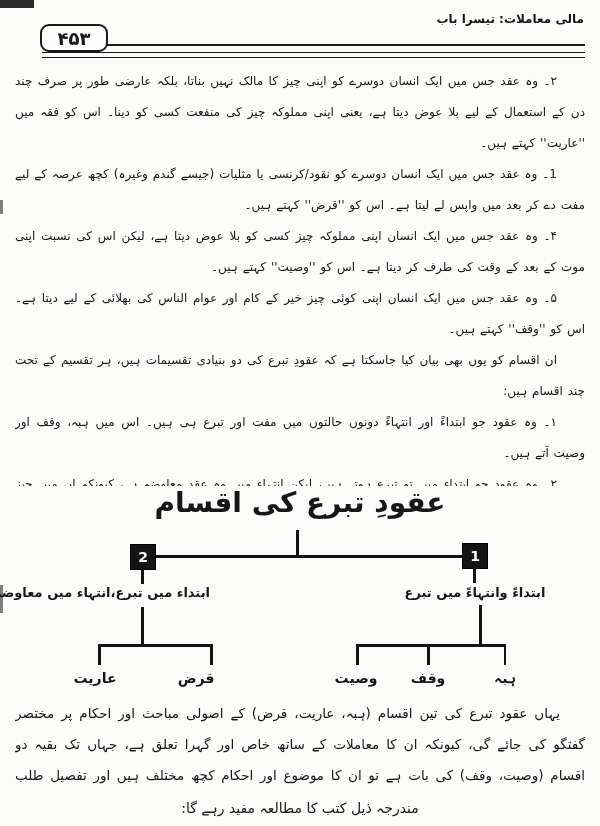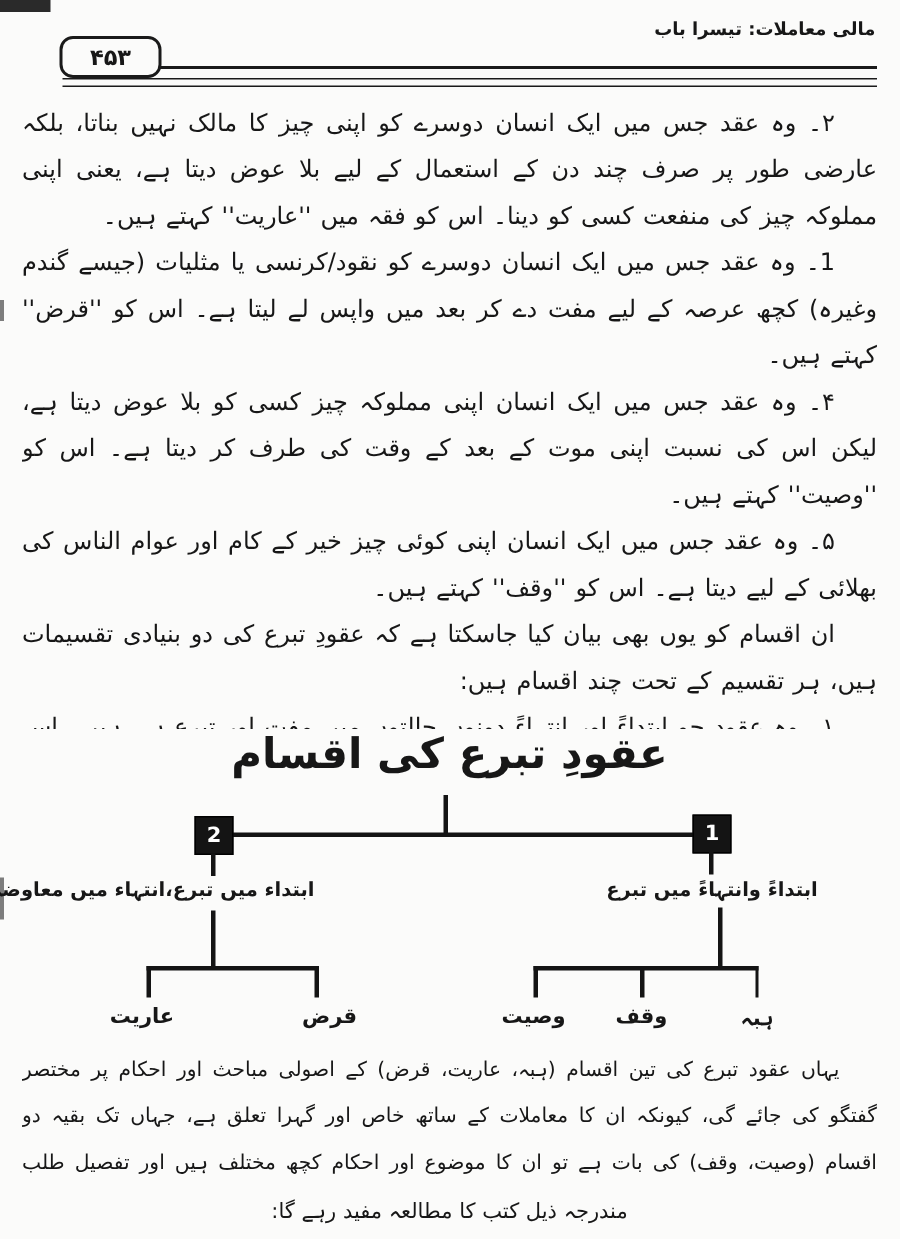--- a/index.html
+++ b/index.html
@@ -15,35 +15,35 @@
 
   
   .hdr-title{
     position:absolute;top:12px;right:16px;
     font-size:12px;font-weight:bold;direction:rtl;
   }
   .page-num-box{
     position:absolute;left:40px;top:24px;width:64px;height:24px;
     border:2px solid #1a1a1a;border-radius:9px;background:#fbfbfa;
     display:flex;align-items:center;justify-content:center;
-    font-size:15px;font-weight:bold;z-index:2;
+    font-size:18px;font-weight:bold;z-index:2;
   }
   .hdr-rule{
     position:absolute;left:104px;right:15px;top:44px;height:2px;background:#1a1a1a;
   }
   .hdr-double-rule{
     position:absolute;left:42px;right:15px;top:52px;height:4px;
     border-top:1.5px solid #1a1a1a;border-bottom:1.5px solid #1a1a1a;
   }
 
   
   .body-text{
     position:absolute;top:66px;left:15px;right:15px;height:420px;
     overflow:hidden;direction:rtl;text-align:justify;
-    font-size:16px;line-height:31px;word-spacing:1px;
+    font-size:12px;line-height:31px;word-spacing:1px;
   }
   .body-text p{margin:0;text-indent:28px;}
 
   
   .diagram-heading{
     position:absolute;top:486px;left:0;right:0;
     text-align:center;font-size:28px;font-weight:bold;direction:rtl;
   }
 
   
@@ -114,21 +114,21 @@
 
     <div class="node" style="left:130px;top:16px;">
       <span>2</span>
     </div>
     <div class="dline" style="left:141px;top:41px;width:2.5px;height:15px;"></div>
     <div class="node-label" style="left:10px;top:57px;width:200px;">ابتداء میں تبرع،انتہاء میں معاوضہ</div>
     <div class="dline" style="left:141px;top:79px;width:2.5px;height:38px;"></div>
     <div class="dline" style="left:98px;top:116px;width:115px;height:2.5px;"></div>
     <div class="dline" style="left:98px;top:116px;width:2.5px;height:21px;"></div>
     <div class="dline" style="left:210px;top:116px;width:2.5px;height:21px;"></div>
-    <div class="leaf" style="left:180px;top:142px;">قرض</div>
+    <div class="leaf" style="left:156px;top:142px;">قرض</div>
     <div class="leaf" style="left:55px;top:142px;">عاریت</div>
 
     <div class="node" style="left:462px;top:15px;">
       <span>1</span>
     </div>
     <div class="dline" style="left:473px;top:40px;width:2.5px;height:15px;"></div>
     <div class="node-label" style="left:385px;top:57px;width:180px;">ابتداءً وانتہاءً میں تبرع</div>
     <div class="dline" style="left:479px;top:77px;width:2.5px;height:40px;"></div>
     <div class="dline" style="left:356px;top:116px;width:150px;height:2.5px;"></div>
     <div class="dline" style="left:356px;top:116px;width:2.5px;height:21px;"></div>

